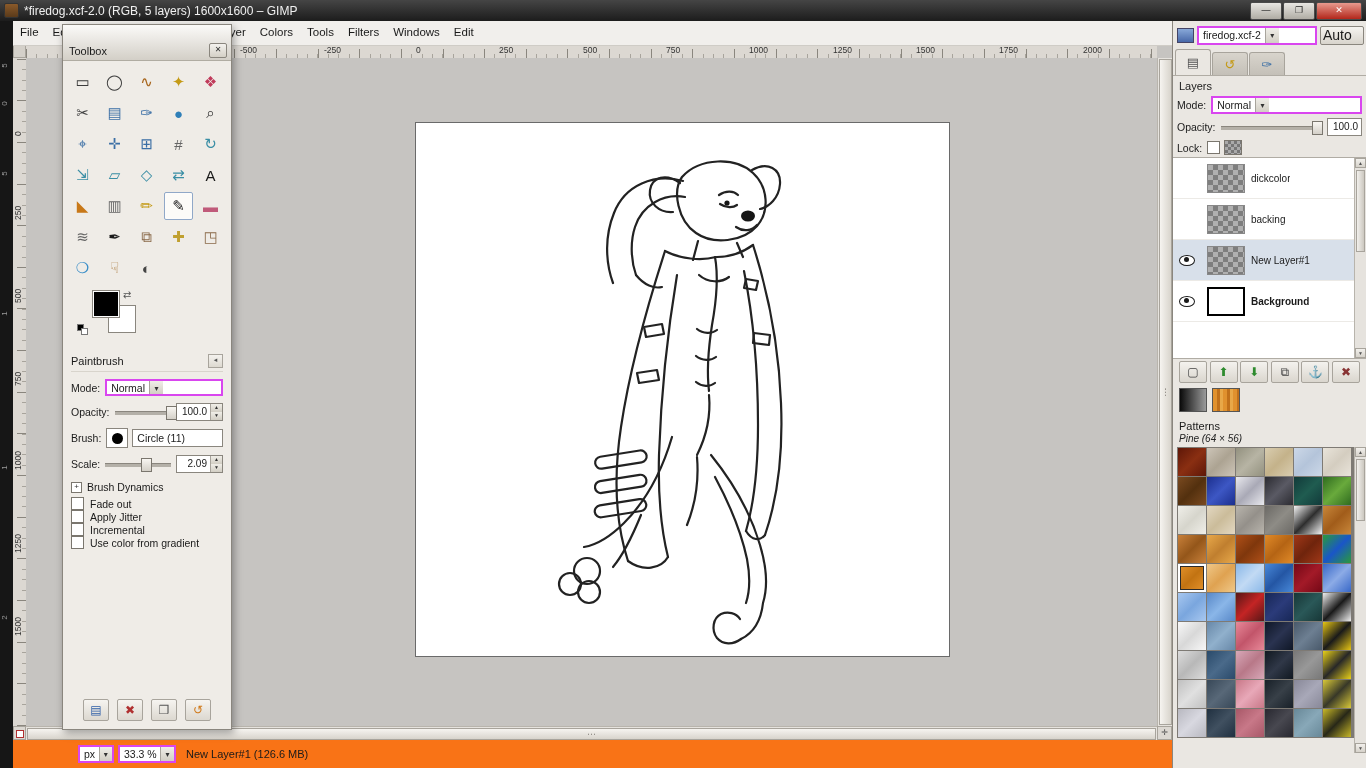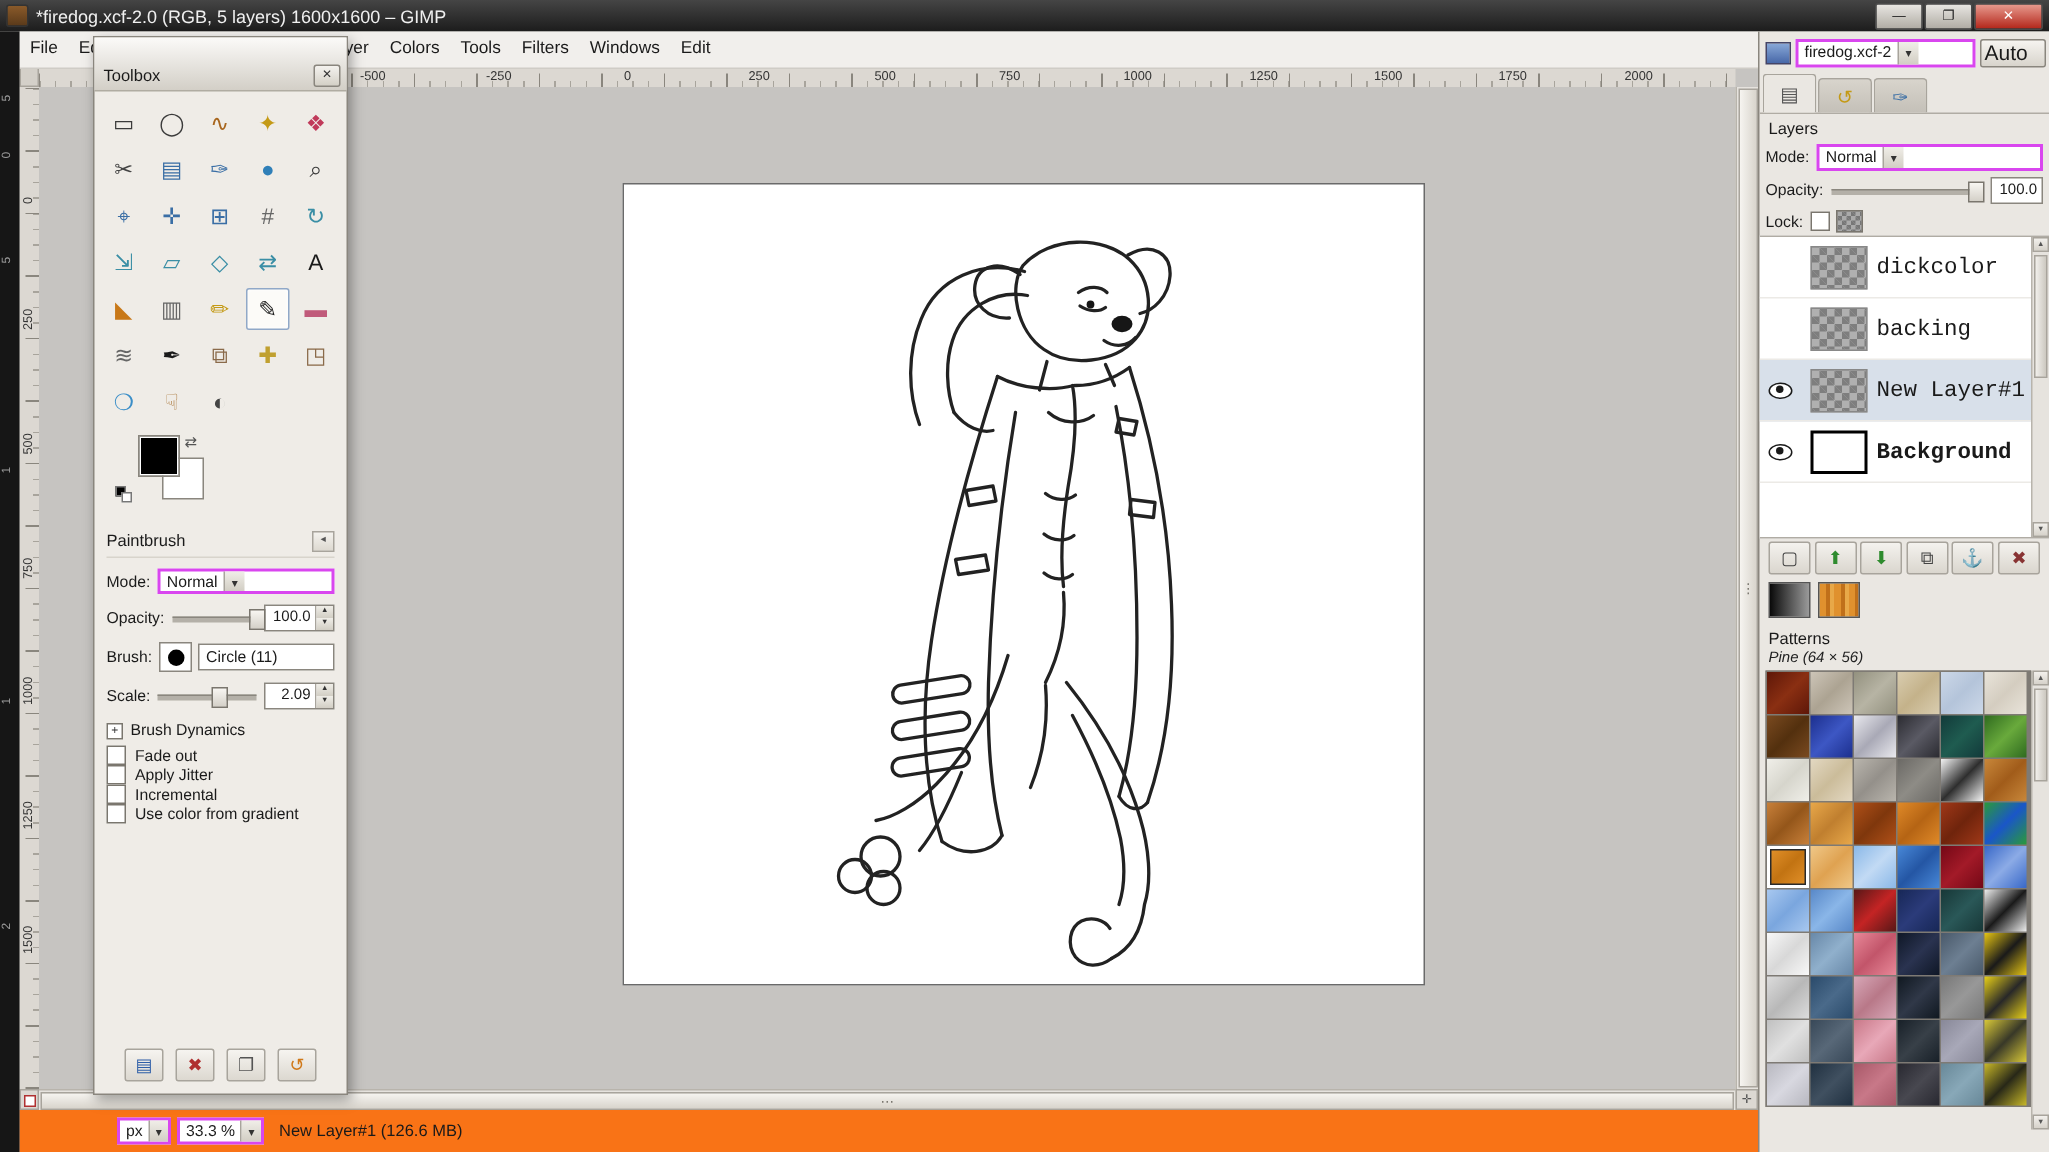--- a/index.html
+++ b/index.html
@@ -144,21 +144,21 @@
   .eye{width:14px;height:9px;border:1px solid #1a1a1a;border-radius:50%;position:relative;background:#fff;}
   .eye::after{content:"";position:absolute;left:4px;top:1px;width:5px;height:5px;border-radius:50%;background:#1a1a1a;}
   .linkcell{width:10px;}
   .lthumb{width:38px;height:29px;border:1px solid #888;margin-right:6px;flex:none;position:relative;box-sizing:border-box;}
   .lthumb.checker,.lthumb.checker-mark{background-color:#b0b0b0;
     background-image:linear-gradient(45deg,#7e7e7e 25%,transparent 25% 75%,#7e7e7e 75%),
     linear-gradient(45deg,#7e7e7e 25%,transparent 25% 75%,#7e7e7e 75%);
     background-size:10px 10px;background-position:0 0,5px 5px;}
   .lthumb.white{background:#fff;border:2px solid #000;}
   .lthumb .mark{position:absolute;left:16px;top:4px;width:4px;height:19px;background:#d8d820;transform:rotate(8deg);box-shadow:-3px 3px 0 #b8c818;}
-  .lname{font-size:15px;white-space:nowrap;overflow:hidden;font-family:Liberation Mono, monospace;}
+  .lname{font-size:10px;white-space:nowrap;overflow:hidden;}
   .lname.bold{font-weight:bold;}
   .vsb{position:absolute;right:0;top:0;width:11px;bottom:0;background:#e6e3de;border-left:1px solid #b8b4ac;}
   .vsb .sbtn{position:absolute;left:0;right:0;height:10px;background:linear-gradient(#f2f0ec,#d6d2ca);border:1px solid #a8a49c;
              box-sizing:border-box;font-size:5px;text-align:center;line-height:8px;color:#555;}
   .vsb .sbtn.down{bottom:0;}
   .vsb .sthumb{position:absolute;left:1px;right:1px;top:12px;height:80px;background:linear-gradient(90deg,#f2f0ec,#ccc8c0);border:1px solid #a8a49c;}
 
   #layer-btns{height:26px;display:flex;align-items:center;justify-content:space-between;padding:0 6px;}
   .lbtn{width:26px;height:20px;border:1px solid #a8a49c;border-radius:2px;background:linear-gradient(#f4f2ee,#dad6ce);
         display:flex;align-items:center;justify-content:center;font-size:12px;}

